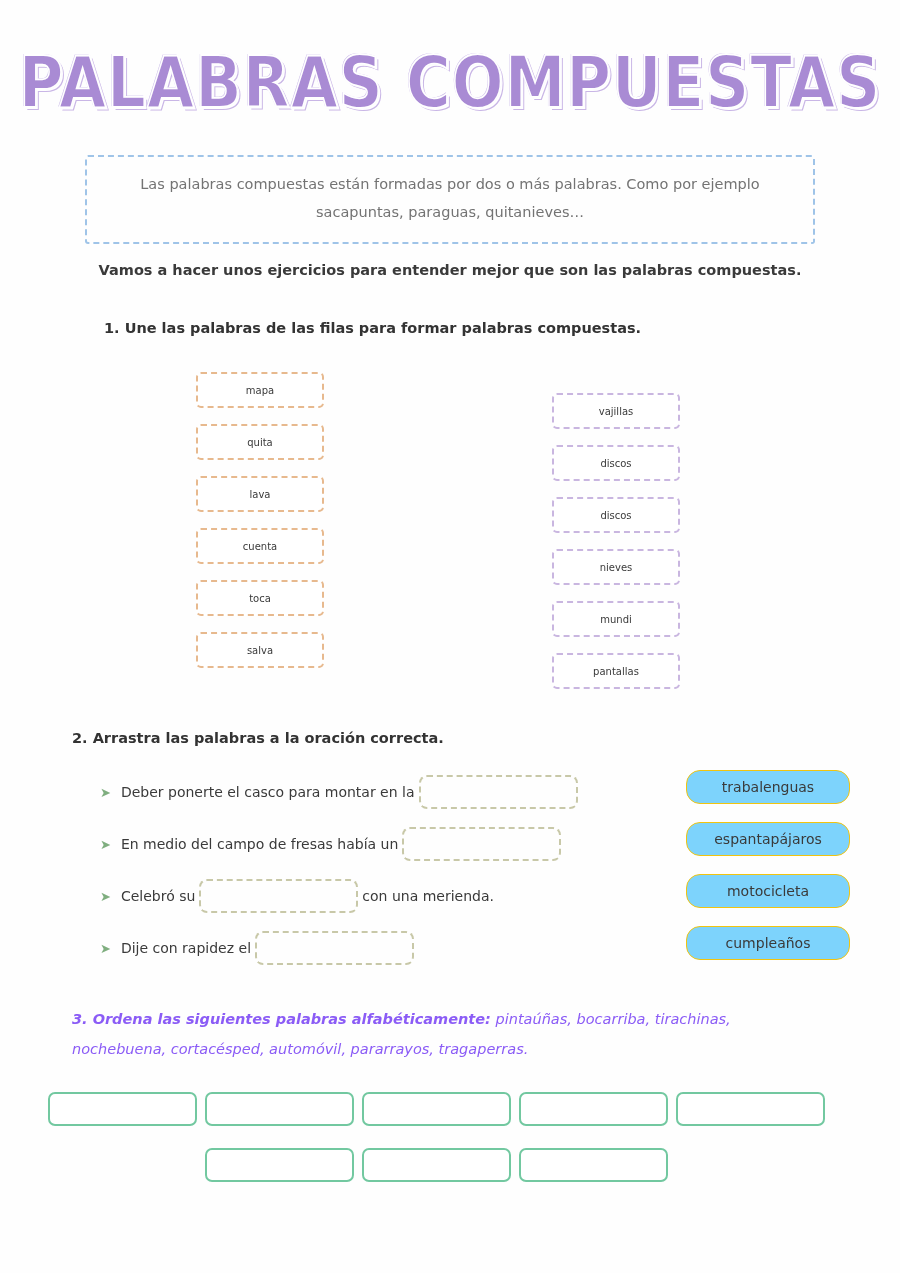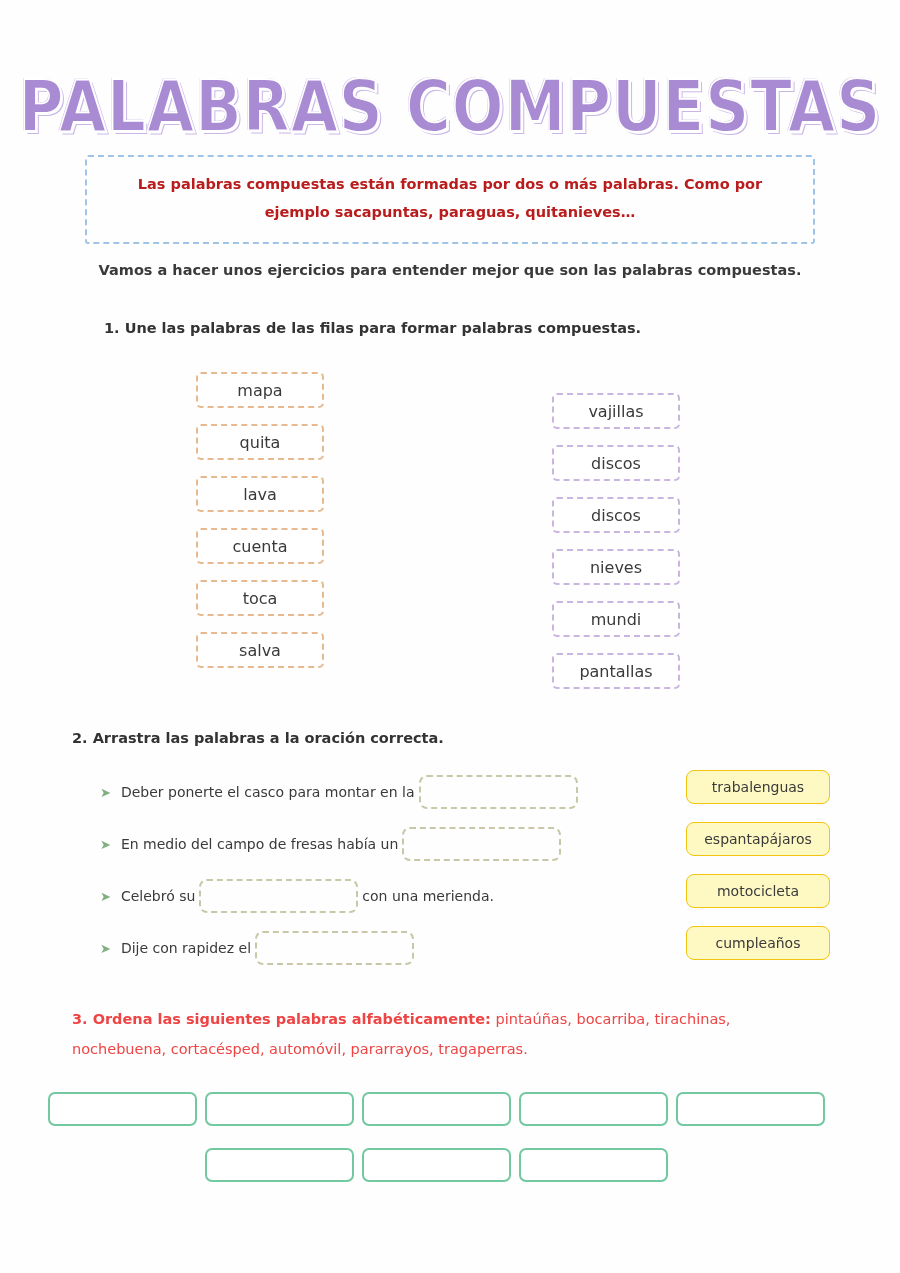--- a/index.html
+++ b/index.html
@@ -18,21 +18,20 @@
   .sheet {
     position: absolute;
     inset: 0;
     background: #fefefe;
   }
 
   
   .title-wrap {
     text-align: center;
     padding-top: 46px;
-    margin-top: 24px;
   }
   .title {
     display: inline-block;
     font-family: "DejaVu Sans", sans-serif;
     font-size: 61px;
     font-weight: bold;
     letter-spacing: 1px;
     color: #a98bd4;
     text-shadow:
       0 0 1px #b9a0e0,
@@ -50,22 +49,22 @@
     left: 85px;
     top: 155px;
     width: 730px;
     box-sizing: border-box;
     border: 2px dashed #9fc4e8;
     border-radius: 3px;
     padding: 14px 22px 16px;
     text-align: center;
     font-size: 14.5px;
     line-height: 1.9;
-    font-weight: bold;
-    color: #b91c1c;
+    font-weight: normal;
+    color: #737373;
   }
 
   .subtitle {
     position: absolute;
     left: 0;
     top: 262px;
     width: 900px;
     text-align: center;
     font-size: 14.5px;
     font-weight: bold;
@@ -91,21 +90,21 @@
   .word-box {
     box-sizing: border-box;
     width: 128px;
     height: 36px;
     margin-bottom: 16px;
     border: 2px dashed #e7b98e;
     border-radius: 5px;
     display: flex;
     align-items: center;
     justify-content: center;
-    font-size: 16px;
+    font-size: 10px;
     color: #3a3a3a;
     background: #ffffff;
   }
   .col-right .word-box {
     border-color: #c9b6e0;
   }
 
   
   .ex2 { position: absolute; left: 100px; top: 770px; width: 800px; }
   .ex2-row {
@@ -133,43 +132,44 @@
   .ex2-text { white-space: nowrap; }
 
   .drag-words {
     position: absolute;
     left: 686px;
     top: 770px;
     width: 148px;
   }
   .drag-word {
     box-sizing: border-box;
-    width: 144px;
+    width: 164px;
     height: 34px;
     margin-bottom: 18px;
     border: 1.5px solid #f1c40f;
-    border-radius: 8px;
-    background: #fef9c3;
+    border-radius: 14px;
+    background: #7dd3fc;
     display: flex;
     align-items: center;
     justify-content: center;
     font-size: 14px;
     color: #3a3a3a;
   }
 
   
   .ex3-heading {
     position: absolute;
     left: 72px;
     top: 1004px;
     width: 790px;
     font-size: 14.5px;
     font-weight: bold;
-    color: #ef4444;
+    color: #8b5cf6;
     line-height: 2.1;
+    font-style: italic;
   }
   .ex3-heading .normal { font-weight: normal; }
 
   .ex3-boxes-row {
     position: absolute;
     display: flex;
     gap: 8px;
   }
   .row1 { left: 48px; top: 1092px; }
   .row2 { left: 205px; top: 1148px; }

